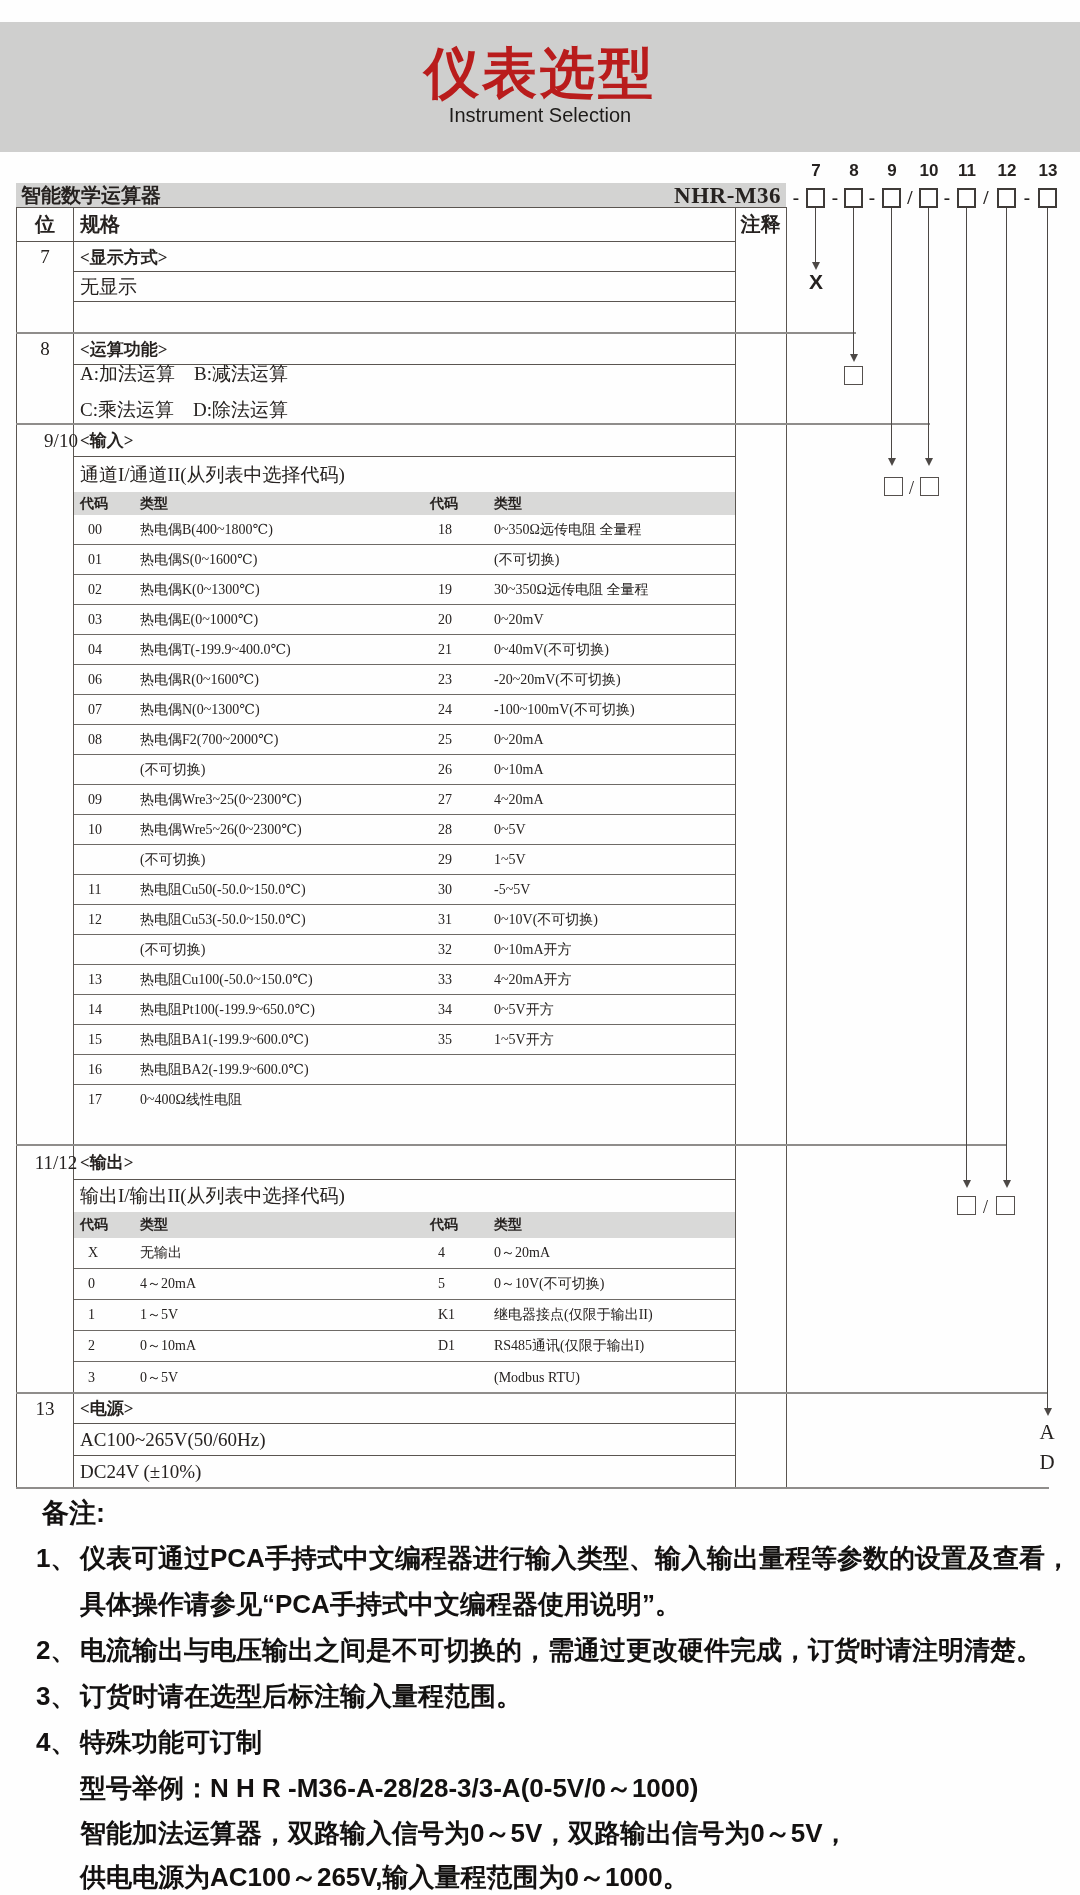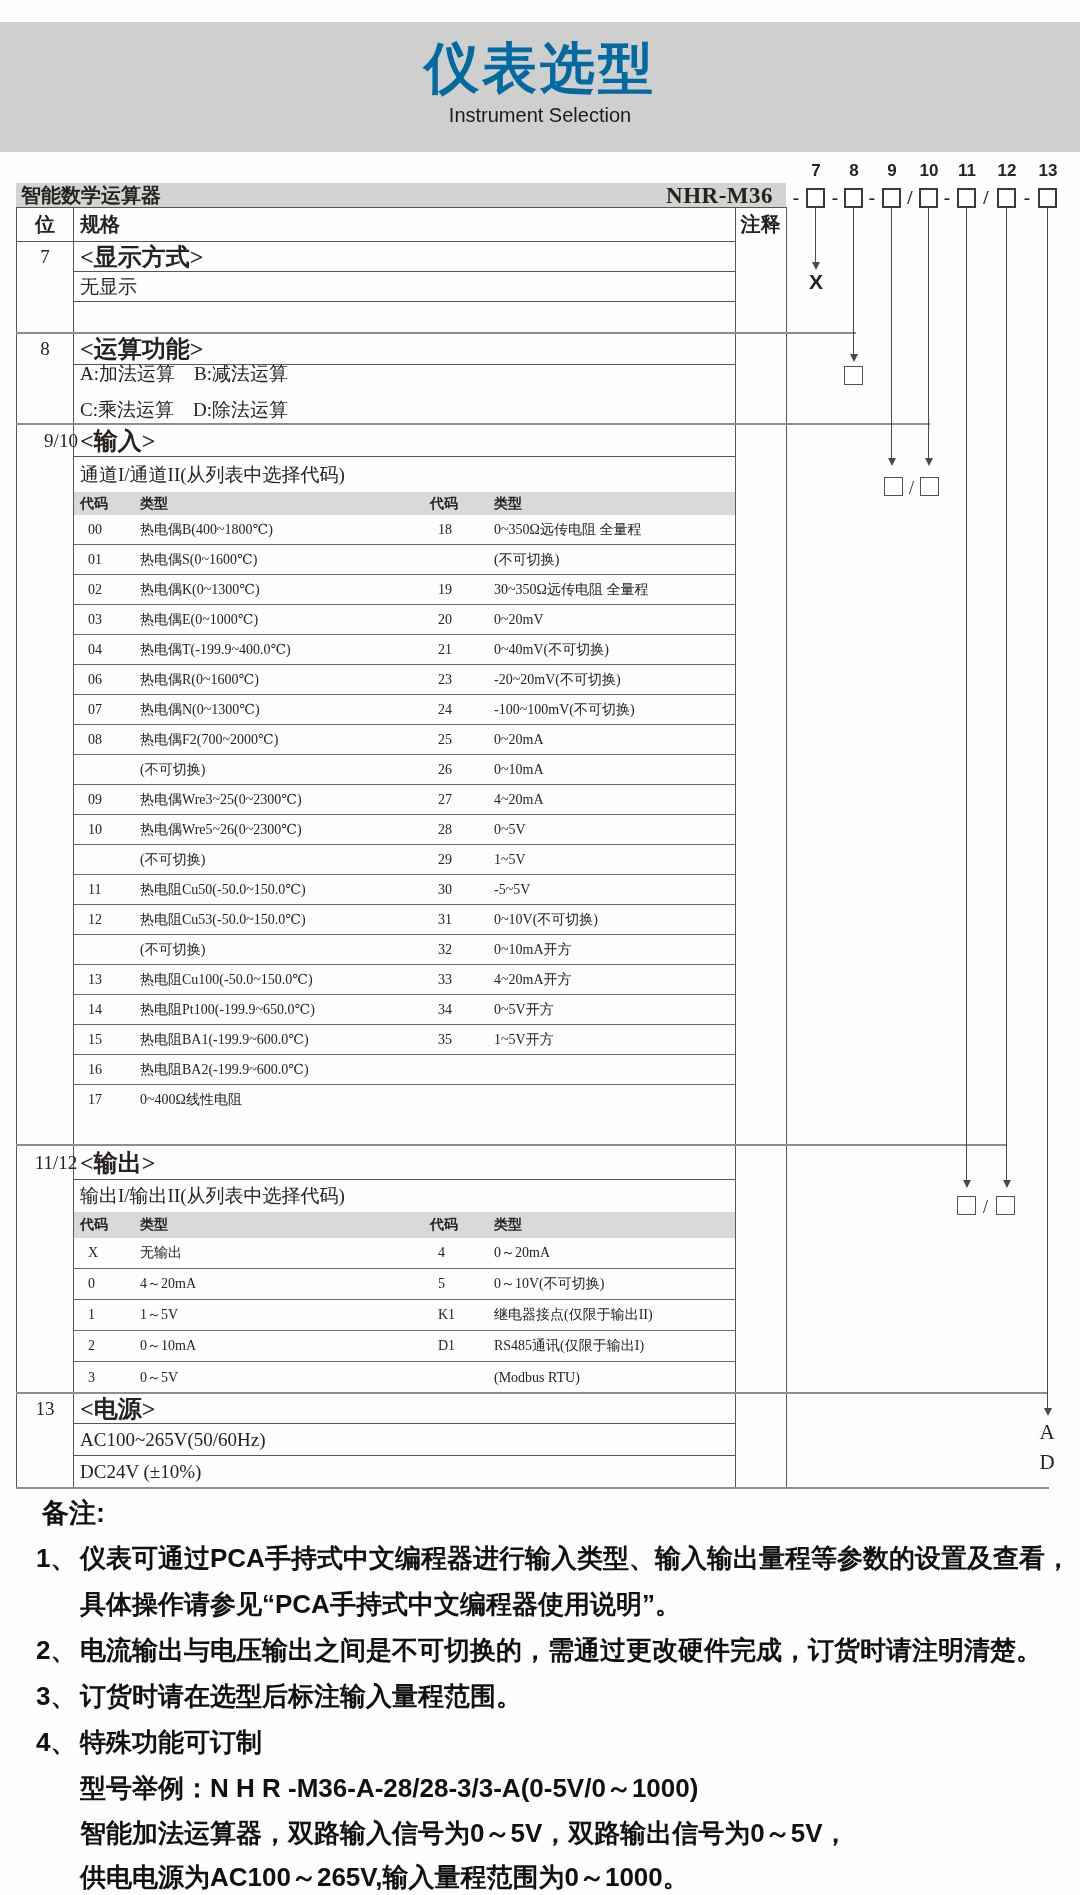--- a/index.html
+++ b/index.html
@@ -8,28 +8,28 @@
     --ink:#262220;
     --line:#5a5550;
     --secline:#8f8d8b;
     --mline:#4c4845;
   }
   html,body{margin:0;padding:0;background:#ffffff;}
   .page{position:relative;width:1080px;height:1895px;background:#fefefe;overflow:hidden;
         font-family:var(--serif);color:var(--ink);}
   
   .banner{position:absolute;left:0;top:22px;width:1080px;height:130px;background:#cfcfce;text-align:center;}
-  .banner-title{margin-top:20px;font-family:Liberation Mono, monospace;font-weight:bold;font-size:55px;line-height:62px;
-                letter-spacing:3px;color:#0369a1;}
+  .banner-title{margin-top:20px;font-family:Liberation Sans, sans-serif;font-weight:bold;font-size:55px;line-height:62px;
+                letter-spacing:3px;color:#b91c1c;}
   .banner-subtitle{font-family:var(--sans);font-size:20px;line-height:22px;color:#1d1b19;}
   
   .model-bar{position:absolute;left:16px;top:183px;width:770px;height:25px;background:#d3d3d2;
              display:flex;align-items:center;justify-content:space-between;}
   .model-name{font-family:var(--sans);font-weight:bold;font-size:20px;padding-left:5px;}
-  .model-prefix{font-family:var(--serif);font-weight:bold;font-size:23px;padding-right:13px;letter-spacing:0.5px;}
+  .model-prefix{font-family:var(--serif);font-weight:bold;font-size:23px;padding-right:5px;letter-spacing:0.5px;}
   
   .pos-num{position:absolute;top:160px;width:40px;height:22px;text-align:center;
            font-family:var(--sans);font-weight:bold;font-size:17px;line-height:22px;}
   .mbox{position:absolute;top:188px;width:19px;height:20px;border:2px solid #3f3b38;background:#fff;box-sizing:border-box;}
   .msep{position:absolute;top:186px;width:18px;height:24px;text-align:center;
         font-family:var(--serif);font-weight:bold;font-size:19px;line-height:24px;}
   
   .hline{position:absolute;height:1px;background:var(--line);}
   .hline.thick{height:2px;background:var(--secline);}
   .vline{position:absolute;width:1px;background:var(--line);}
@@ -38,21 +38,21 @@
          border-right:4px solid transparent;border-top:8px solid var(--mline);}
   .selbox{position:absolute;width:19px;height:19px;border:1px solid #55504d;background:#fff;box-sizing:border-box;}
   .slash{position:absolute;width:17px;text-align:center;font-family:var(--serif);font-size:18px;}
   .mark-letter{position:absolute;width:40px;text-align:center;font-family:var(--serif);font-size:21px;}
   .mark-x{position:absolute;width:40px;text-align:center;font-family:var(--sans);font-weight:bold;font-size:21px;}
   
   .cell{position:absolute;display:flex;align-items:center;white-space:nowrap;
         font-family:var(--serif);font-size:19px;color:var(--ink);}
   .cell.center{justify-content:center;}
   .cell.hd{font-family:var(--sans);font-weight:bold;font-size:20px;}
-  .cell.ttl{font-weight:bold;font-size:24px;}
+  .cell.ttl{font-weight:bold;font-size:17px;}
   .cell.bold{font-weight:normal;}
   
   .subtbl{position:absolute;left:74px;width:661px;font-family:var(--serif);font-size:14px;}
   .shead{display:flex;background:#d9d9d8;font-weight:bold;align-items:center;}
   .subtbl.input .shead{height:23px;}
   .subtbl.output .shead{height:26px;}
   .srow{display:flex;align-items:center;border-bottom:1px solid #6e6a66;box-sizing:border-box;}
   .subtbl.input .srow{height:30px;}
   .subtbl.output .srow{height:31px;}
   .srow:last-child{border-bottom:none;}

